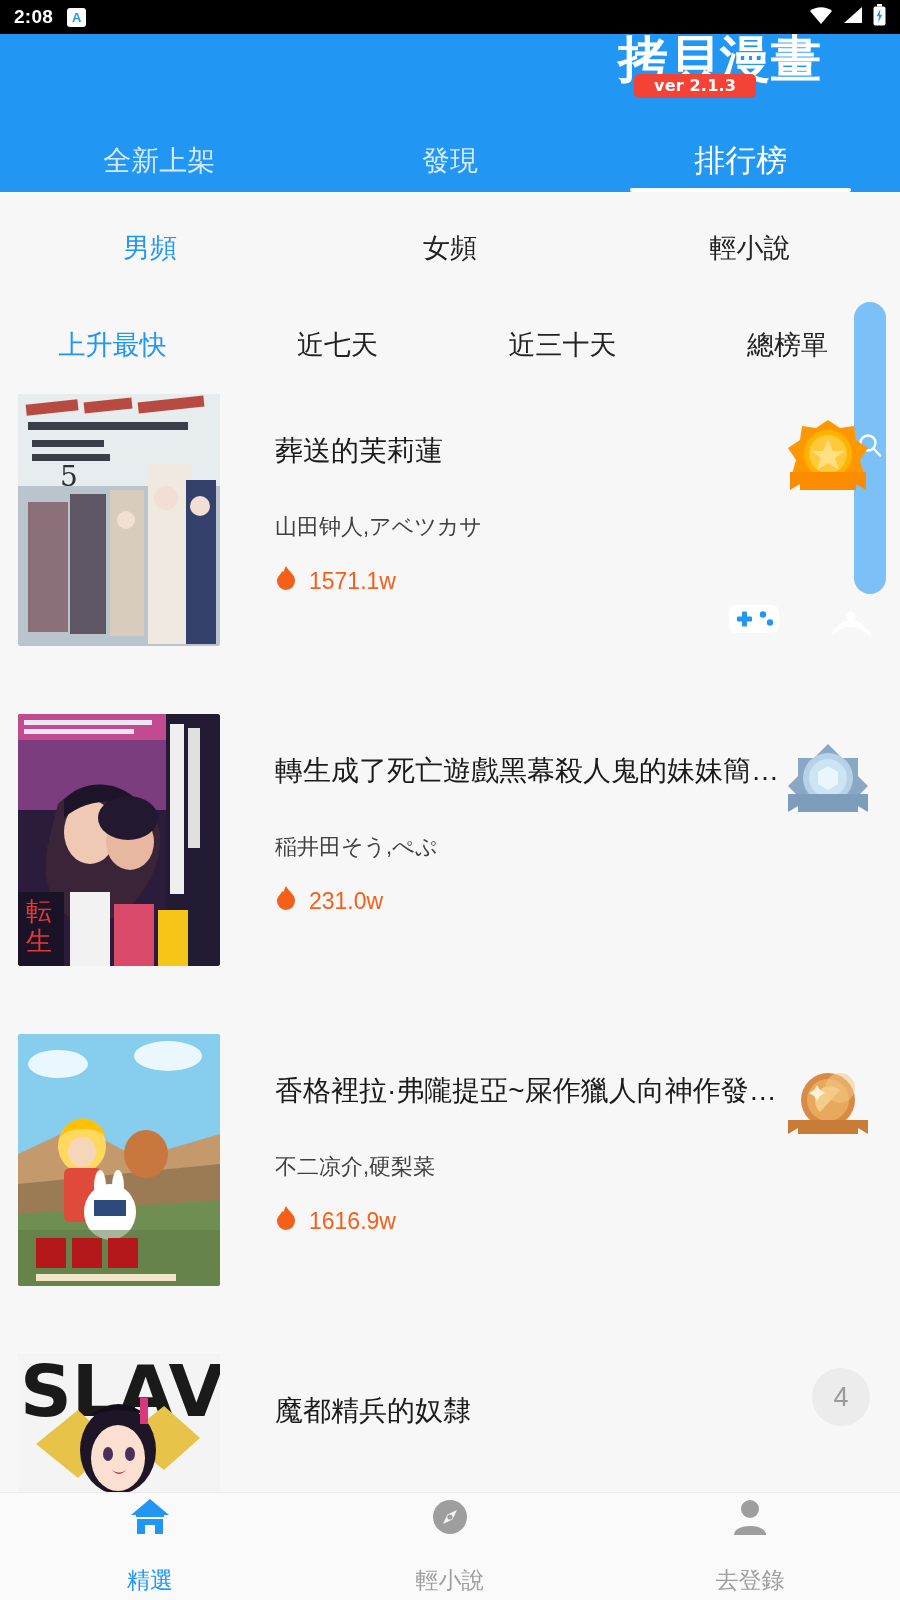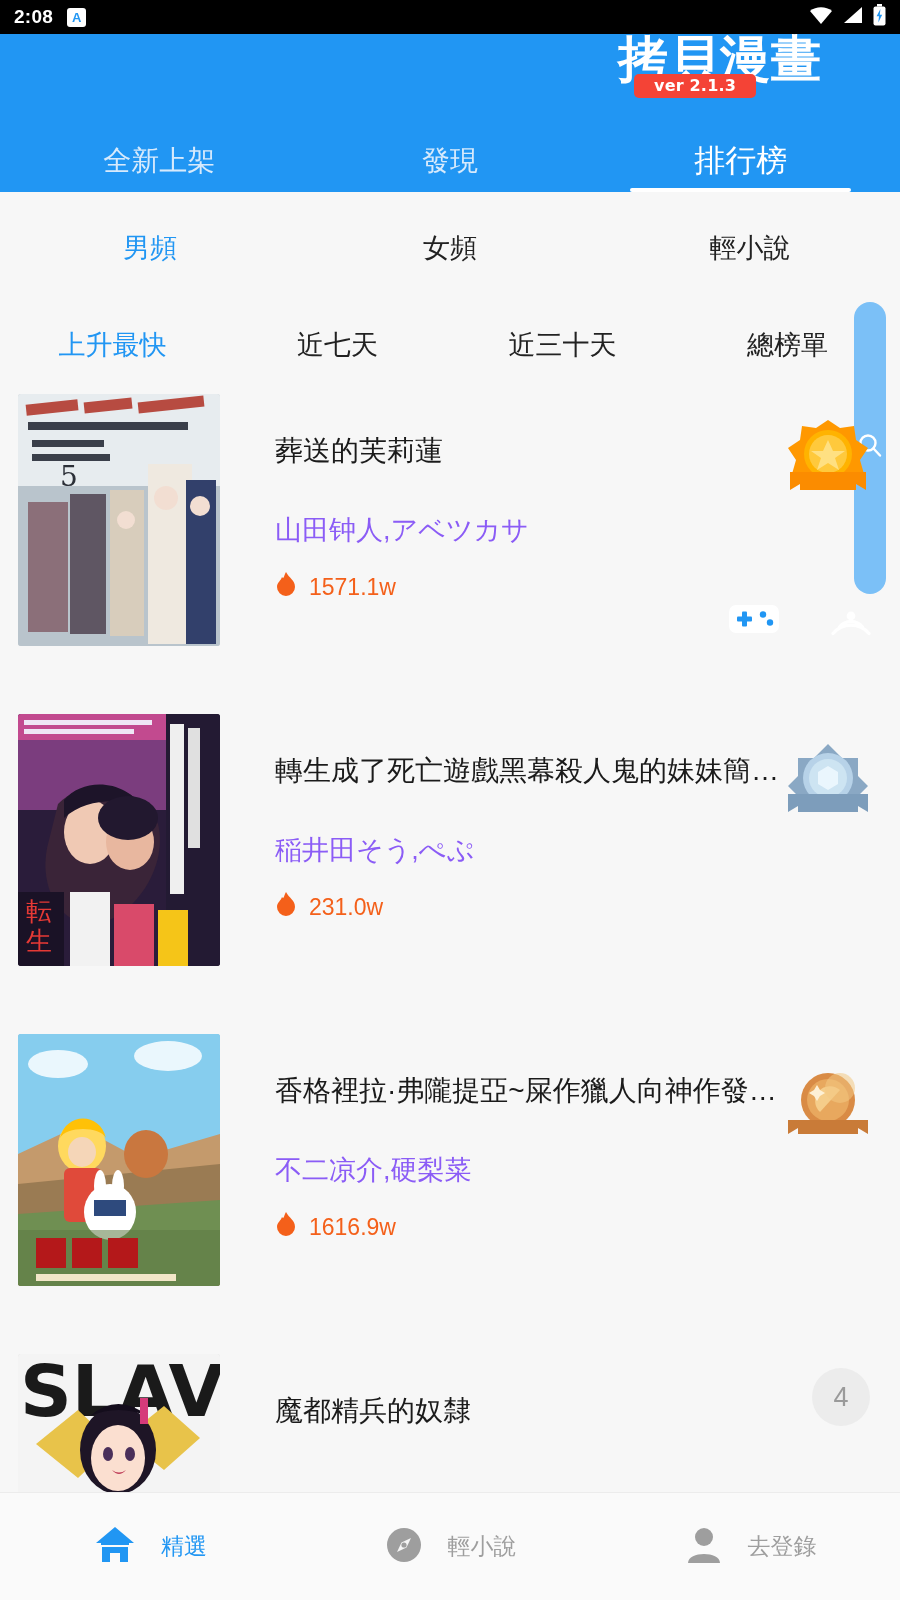--- a/index.html
+++ b/index.html
@@ -80,21 +80,21 @@
     overflow:hidden;position:relative;background:#ddd;
   }
   .cover svg{display:block;width:100%;height:100%;}
   .info{flex:1;padding-left:55px;padding-top:38px;min-width:0;}
   .title{
     font-size:28px;color:#1b1b1b;line-height:1.35;
     overflow:hidden;text-overflow:ellipsis;white-space:nowrap;
     max-width:520px;
   }
   .author{
-    margin-top:42px;font-size:27px;color:#8b5cf6;
+    margin-top:42px;font-size:22px;color:#404040;
     overflow:hidden;text-overflow:ellipsis;white-space:nowrap;max-width:520px;
   }
   .heat{
     margin-top:24px;display:flex;align-items:center;gap:12px;
     font-size:23px;color:#f4601a;
   }
   .medal{
     position:absolute;right:24px;top:22px;width:96px;height:80px;
   }
   .medal svg{width:100%;height:100%;display:block;}
@@ -106,21 +106,21 @@
     font-size:27px;
   }
 
   
   .bottomnav{
     position:absolute;left:0;bottom:0;width:900px;height:108px;
     background:#fafafa;border-top:1px solid #ececec;
     display:flex;align-items:center;
   }
   .navitem{
-    flex:1;display:flex;flex-direction:row;align-items:center;
+    flex:1;display:flex;flex-direction:column;align-items:center;
     justify-content:center;gap:24px;
   }
   .navlabel{font-size:23px;color:#9e9e9e;}
   .navitem.active .navlabel{color:#2196F3;}
 </style>
 </head>
 <body>
 
 <div class="statusbar">
   <div class="sb-left">

